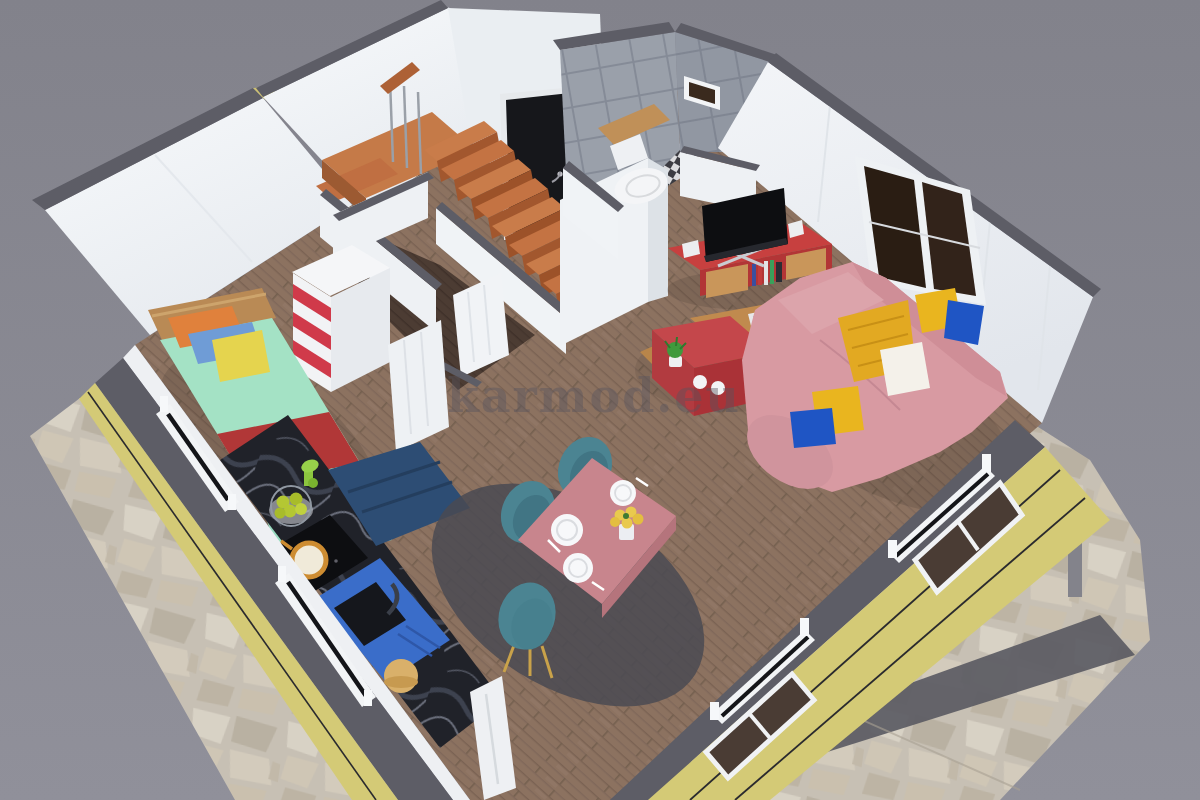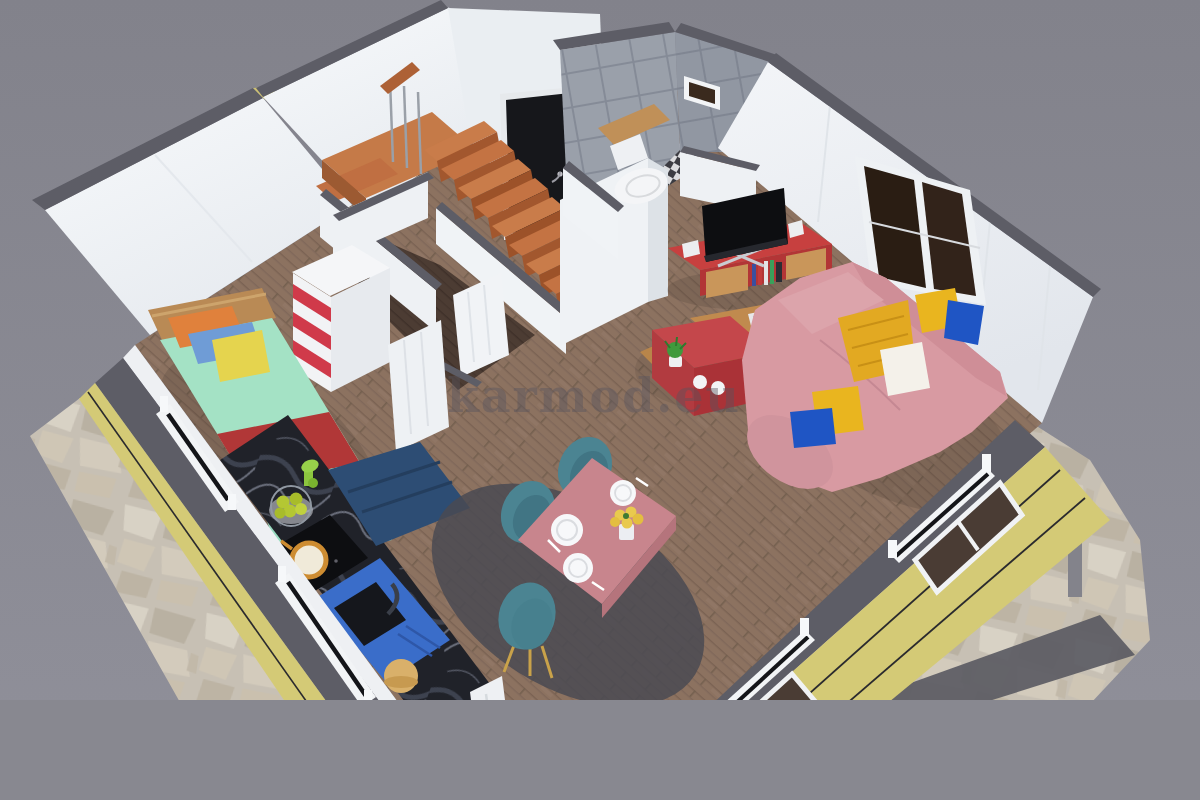--- a/index.html
+++ b/index.html
@@ -1,16 +1,16 @@
 <!DOCTYPE html>
 <html><head>
 <meta charset="utf-8">
 <style>
   html,body{margin:0;padding:0;background:#888890;}
-  .frame{width:1200px;height:700px;overflow:hidden;position:relative;}
+  .frame{width:1200px;height:800px;overflow:hidden;position:relative;}
   svg{display:block;}
   .wm{font-family:"DejaVu Serif","Liberation Serif",serif;font-weight:600;letter-spacing:2px;}
 </style>
 </head>
 <body>
 
 <div class="frame">
 <svg width="1200" height="800" viewBox="0 0 1200 800">
   <defs>
     <linearGradient id="bgGrad" x1="0" y1="0" x2="0" y2="1">

